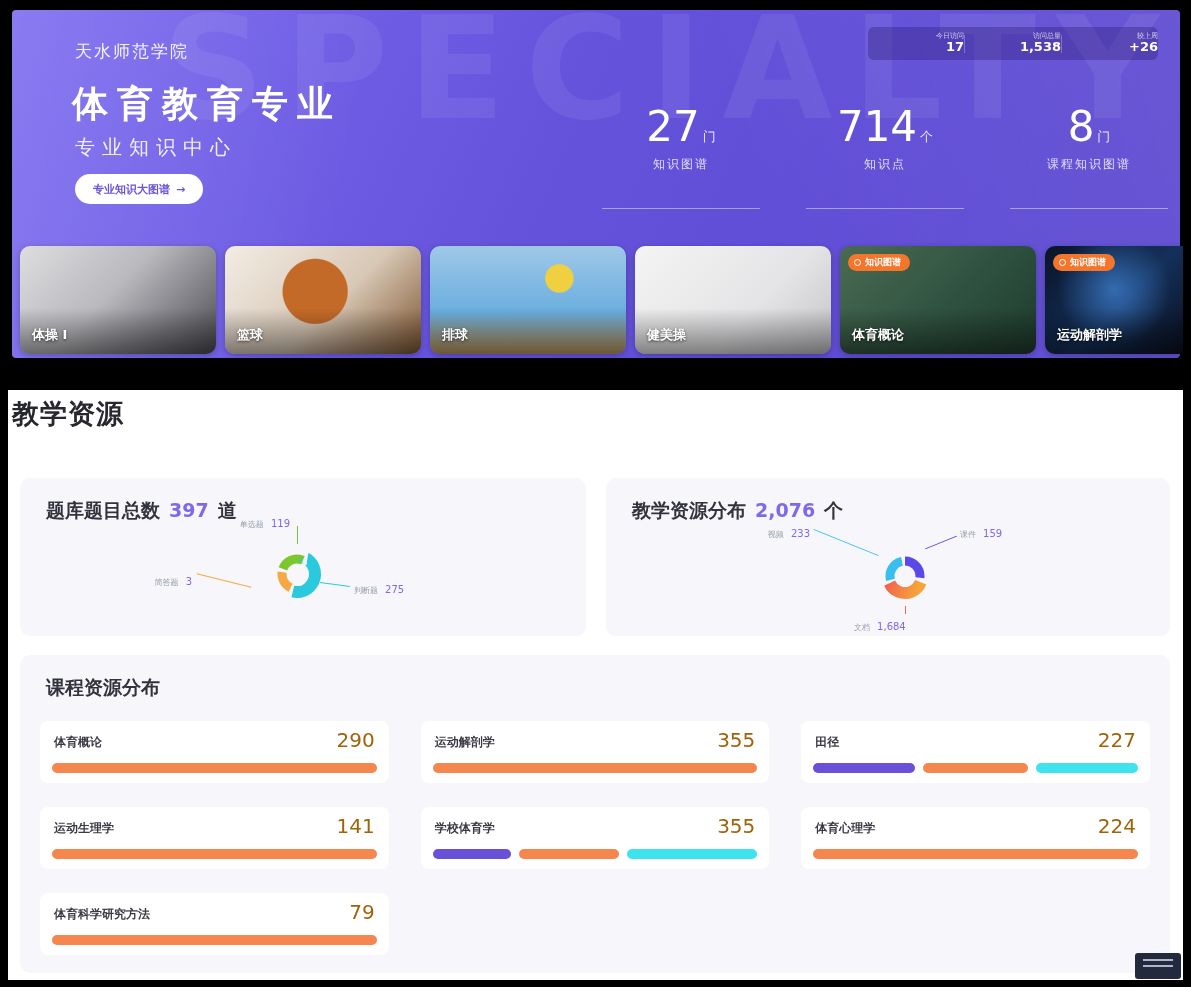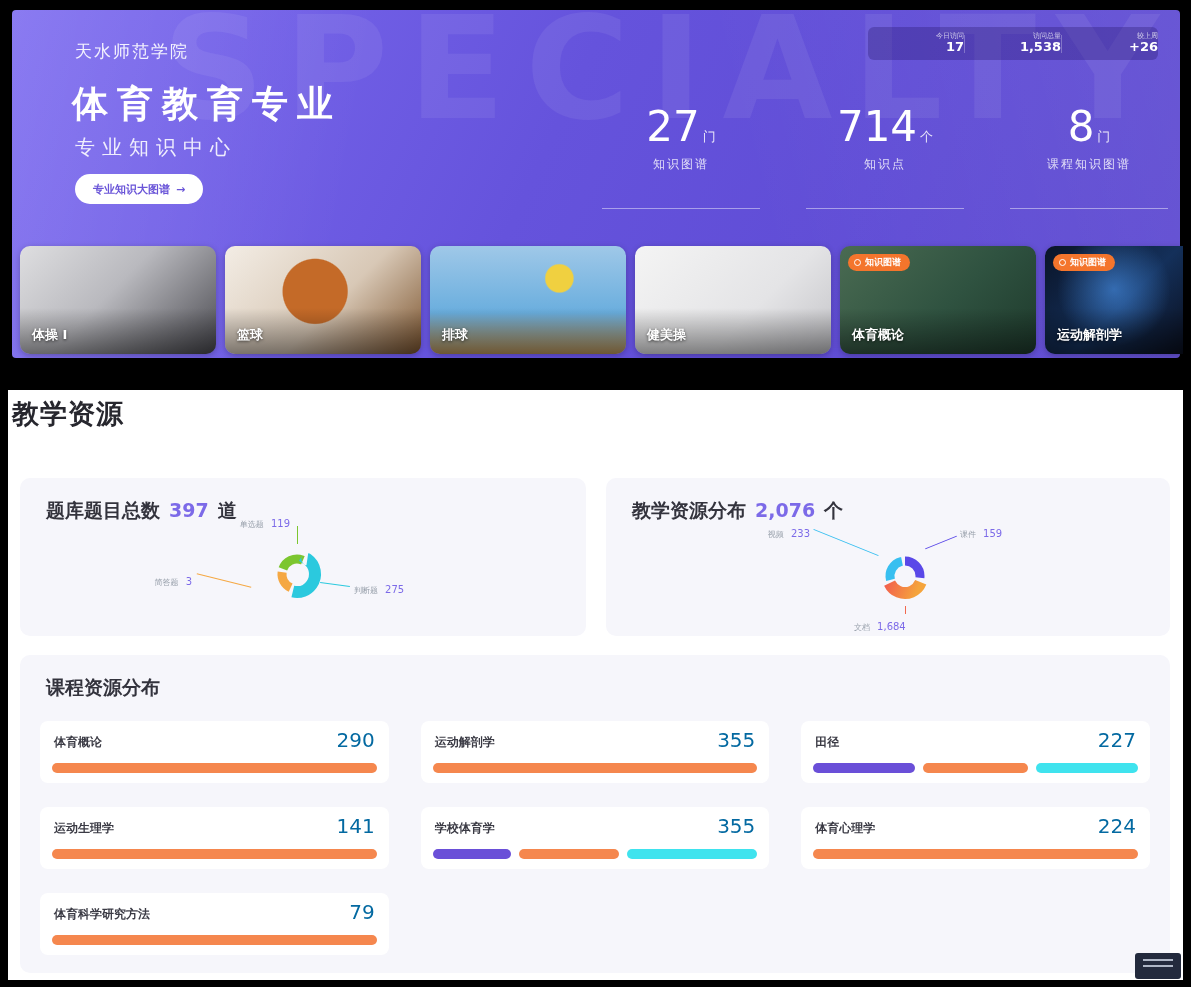--- a/index.html
+++ b/index.html
@@ -88,21 +88,21 @@
   .dl .dl-num{font-size:10px;color:var(--c-ptext);margin-left:2px;}
   .lead{position:absolute;}
 
   .bigcard{position:absolute;left:12px;top:265px;width:1150px;height:318px;
         background:#F6F6FB;border-radius:10px;}
   .bigtitle{position:absolute;left:26px;top:20px;font-size:19px;font-weight:800;color:#33333D;}
   .grid{position:absolute;left:20px;top:66px;right:20px;display:grid;
         grid-template-columns:repeat(3,1fr);column-gap:32px;row-gap:24px;}
   .mini{position:relative;height:62px;background:#fff;border-radius:8px;}
   .mname{position:absolute;left:14px;top:13px;font-size:12px;font-weight:700;color:#3B3B45;}
-  .mval{position:absolute;right:14px;top:7px;font-size:20px;color:#0369a1;}
+  .mval{position:absolute;right:14px;top:7px;font-size:20px;color:#a16207;}
   .mbar{position:absolute;left:12px;right:12px;bottom:10px;height:10px;display:flex;gap:8px;}
   .seg{border-radius:5px;height:10px;}
 
   .float{position:absolute;right:10px;bottom:8px;width:46px;height:26px;background:#232A3D;
         border-radius:3px;z-index:5;cursor:pointer;padding-top:6px;}
   .float i{display:block;width:30px;height:2px;background:#AEB6C6;margin:0 auto 4px auto;}
 </style>
 </head>
 <body>
 

